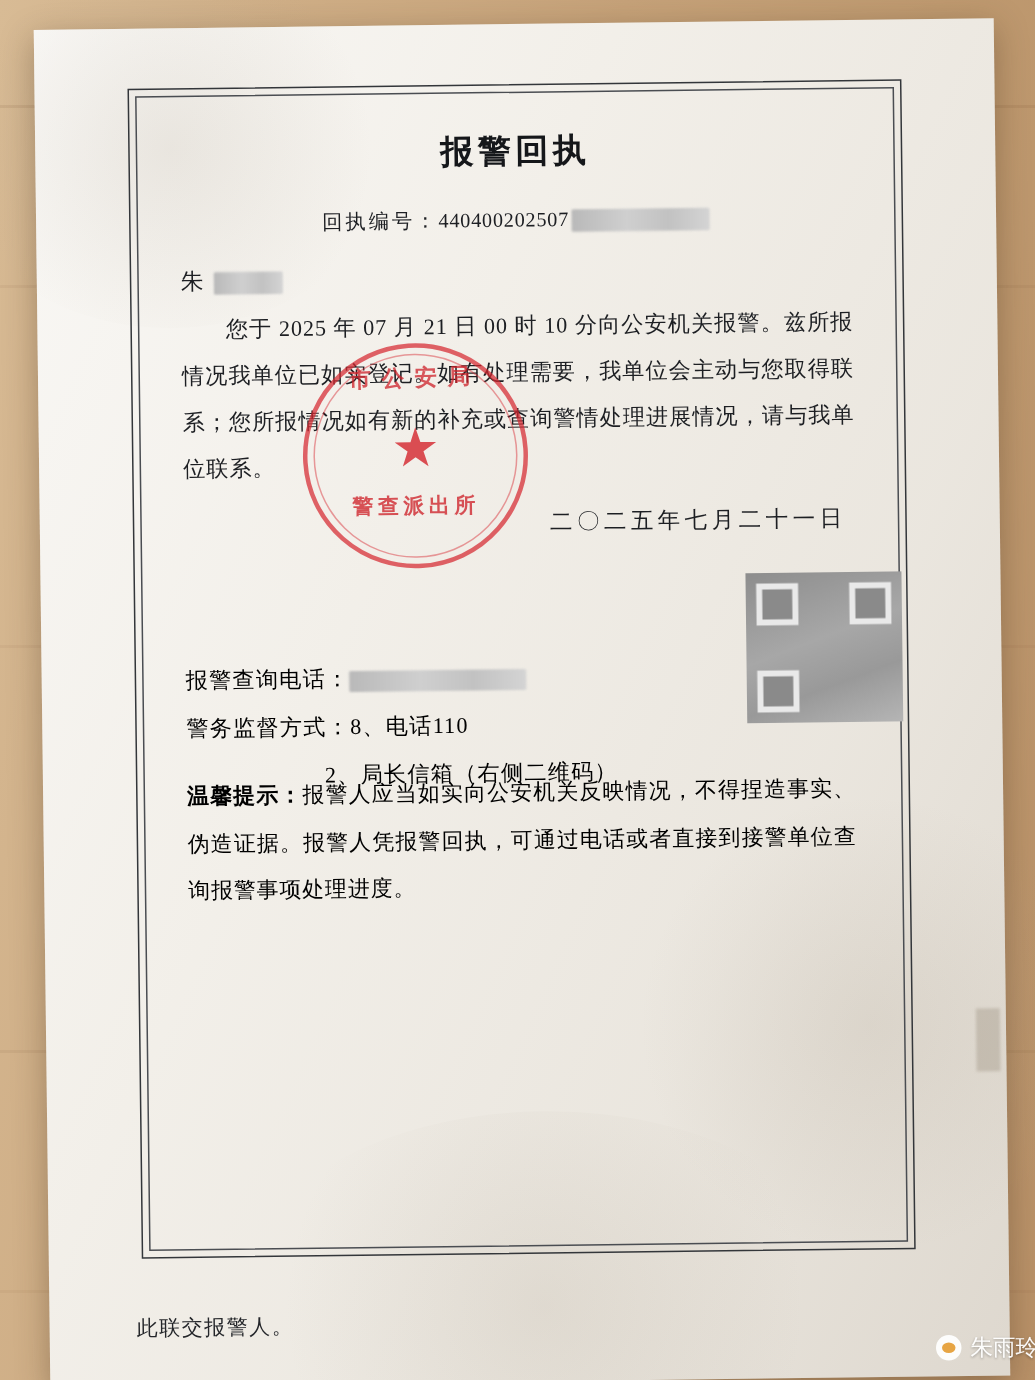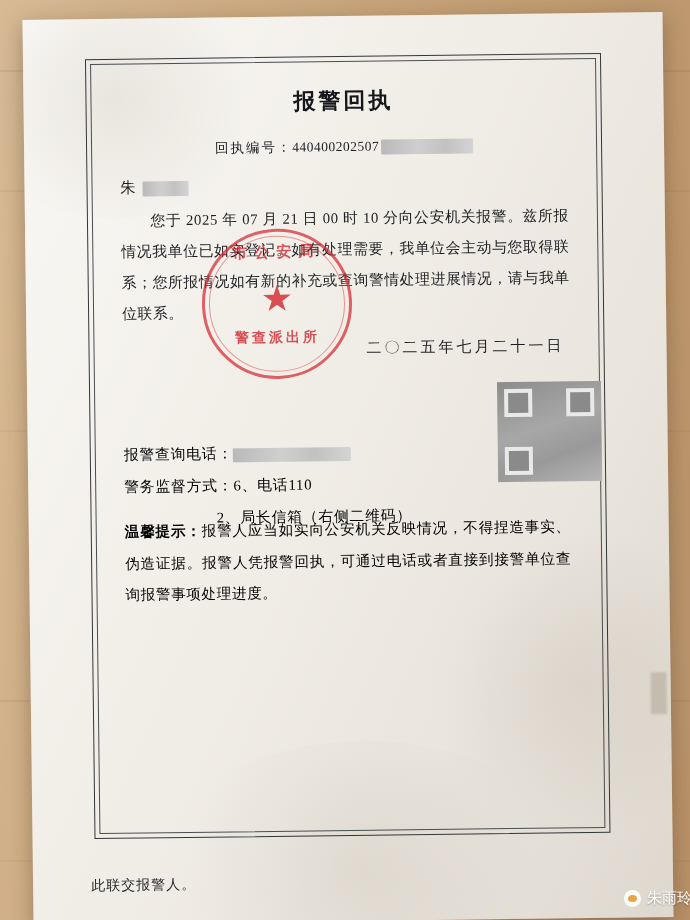--- a/index.html
+++ b/index.html
@@ -334,21 +334,21 @@
       <div class="arc-top">市公安局</div>
       <div class="star">★</div>
       <div class="arc-bottom">警查派出所</div>
     </div>
 
     <div class="info-block" style="left:96px; top:420px;">
       <div class="row">
         <span>报警查询电话：</span><span class="redact" style="width:118px;height:14px;"></span>
       </div>
       <div class="row">
-        <span>警务监督方式：</span><span>6、电话110</span>
+        <span>警务监督方式：</span><span>8、电话110</span>
       </div>
       <div class="row indent">
         <span>2、局长信箱（右侧二维码）</span>
       </div>
     </div>
 
     <div id="qr" style="left:470px; top:368px;">
       <div class="q-mark q1"></div>
       <div class="q-mark q2"></div>
       <div class="q-mark q3"></div>

